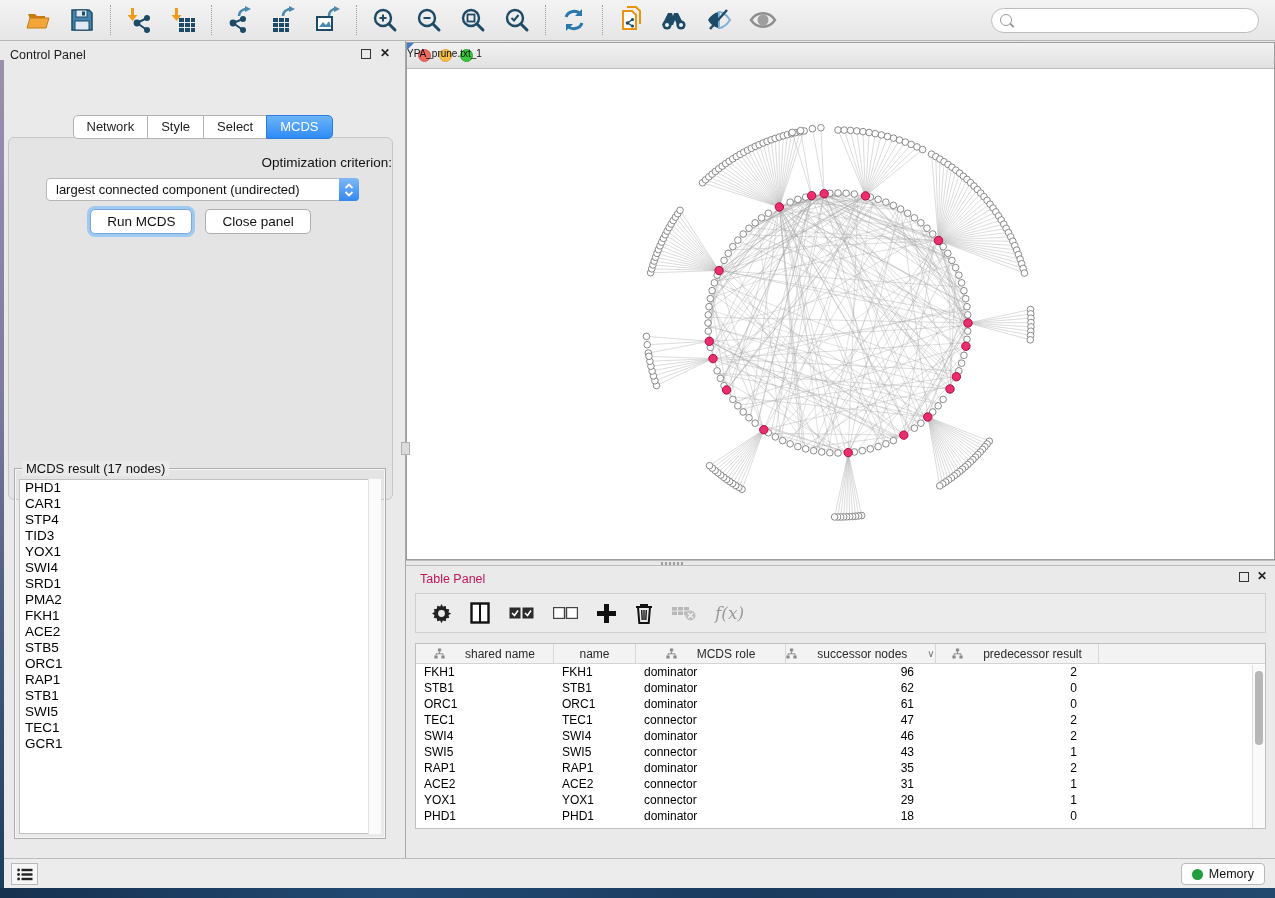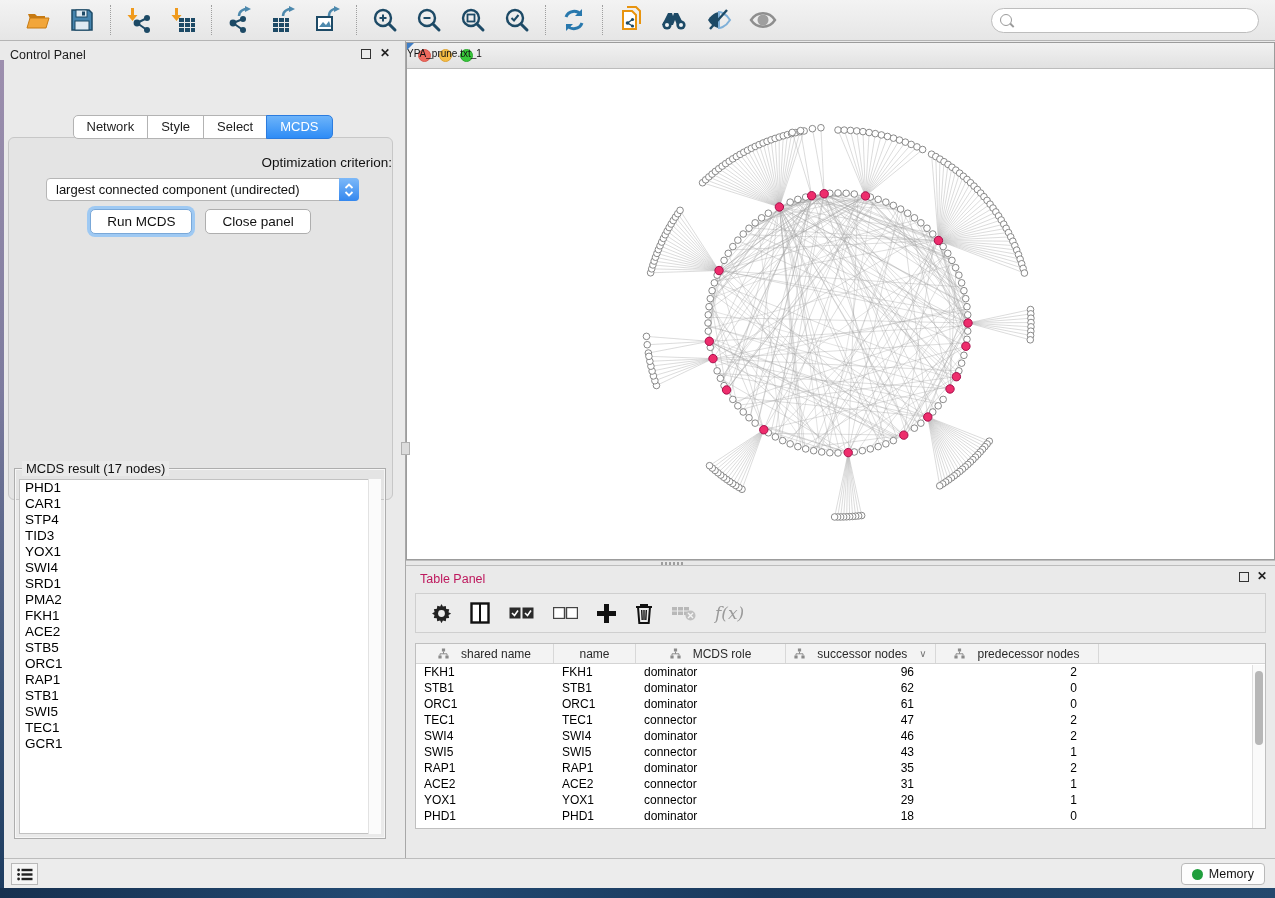--- a/index.html
+++ b/index.html
@@ -92,21 +92,21 @@
   .tp-title { position:absolute; left:14px; top:6px; font-size:12.5px; color:#be185d; }
   .table-panel .win-float { left:833px; top:6px; } .table-panel .win-close { left:851px; top:4px; }
   .tp-toolbar { position:absolute; left:9px; top:27px; width:851px; height:40px; background:#ececec;
     border:1px solid #cfcfcf; display:flex; align-items:center; gap:19px; padding-left:16px; }
   .tico { display:flex; align-items:center; justify-content:center; height:24px; }
   .fx { font-family:"DejaVu Serif", serif; font-style:italic; font-size:17px; color:#9a9a9a; }
 
   .tp-table { position:absolute; left:9px; top:77px; width:851px; height:186px; background:#fff;
     border:1px solid #bfbfbf; overflow:hidden; }
   .thead { display:flex; height:20px; background:#f3f3f3; border-bottom:1px solid #d4d4d4; }
-  .th { display:flex; align-items:center; justify-content:center; gap:12px; font-size:12px; color:#2a2a2a;
+  .th { display:flex; align-items:center; justify-content:center; gap:20px; font-size:12px; color:#2a2a2a;
     border-right:1px solid #d8d8d8; height:100%; }
   .th:last-child { border-right:none; }
   .sortmark { color:#777; font-size:10px; }
   .tr { display:flex; height:16px; align-items:center; }
   .td { font-size:12px; color:#000; padding-left:8px; white-space:nowrap; overflow:hidden; }
   .td.num { text-align:right; padding-right:22px; padding-left:0; }
   .tbl-scroll { position:absolute; top:21px; right:0; bottom:0; width:13px; background:#fafafa; border-left:1px solid #e0e0e0; }
   .tbl-thumb { position:absolute; top:6px; left:2px; width:8px; height:74px; background:#b7b7b7; border-radius:4px; }
 
   .tp-tabs { position:absolute; left:0; top:266px; width:100%; display:flex; justify-content:center; }
@@ -1131,21 +1131,21 @@
             <span>successor nodes</span>
             <span class="sortmark">∨</span>
           </div>
           <div class="th" style="width: 163px;">
             <svg width="11" height="11" viewBox="0 0 11 11">
               <rect x="3.9" y="0.5" width="3.2" height="3" fill="#8a8a8a"></rect>
               <path d="M5.5 3.5 V5.8 M2 5.8 H9 M2 5.8 V7.5 M9 5.8 V7.5" stroke="#8a8a8a" fill="none"></path>
               <rect x="0.4" y="7.5" width="3.2" height="3" fill="#8a8a8a"></rect>
               <rect x="7.4" y="7.5" width="3.2" height="3" fill="#8a8a8a"></rect>
             </svg>
-            <span>predecessor nodes</span>
+            <span>predecessor result</span>
           </div>
           <div class="th" style="flex: 1 1 0%;"></div>
         </div>
       <div id="tbody">
           <div class="tr">
             <div class="td" style="width: 138px;">FKH1</div>
             <div class="td" style="width: 82px;">FKH1</div>
             <div class="td" style="width: 150px;">dominator</div>
             <div class="td num" style="width: 150px;">96</div>
             <div class="td num" style="width: 163px;">2</div>

